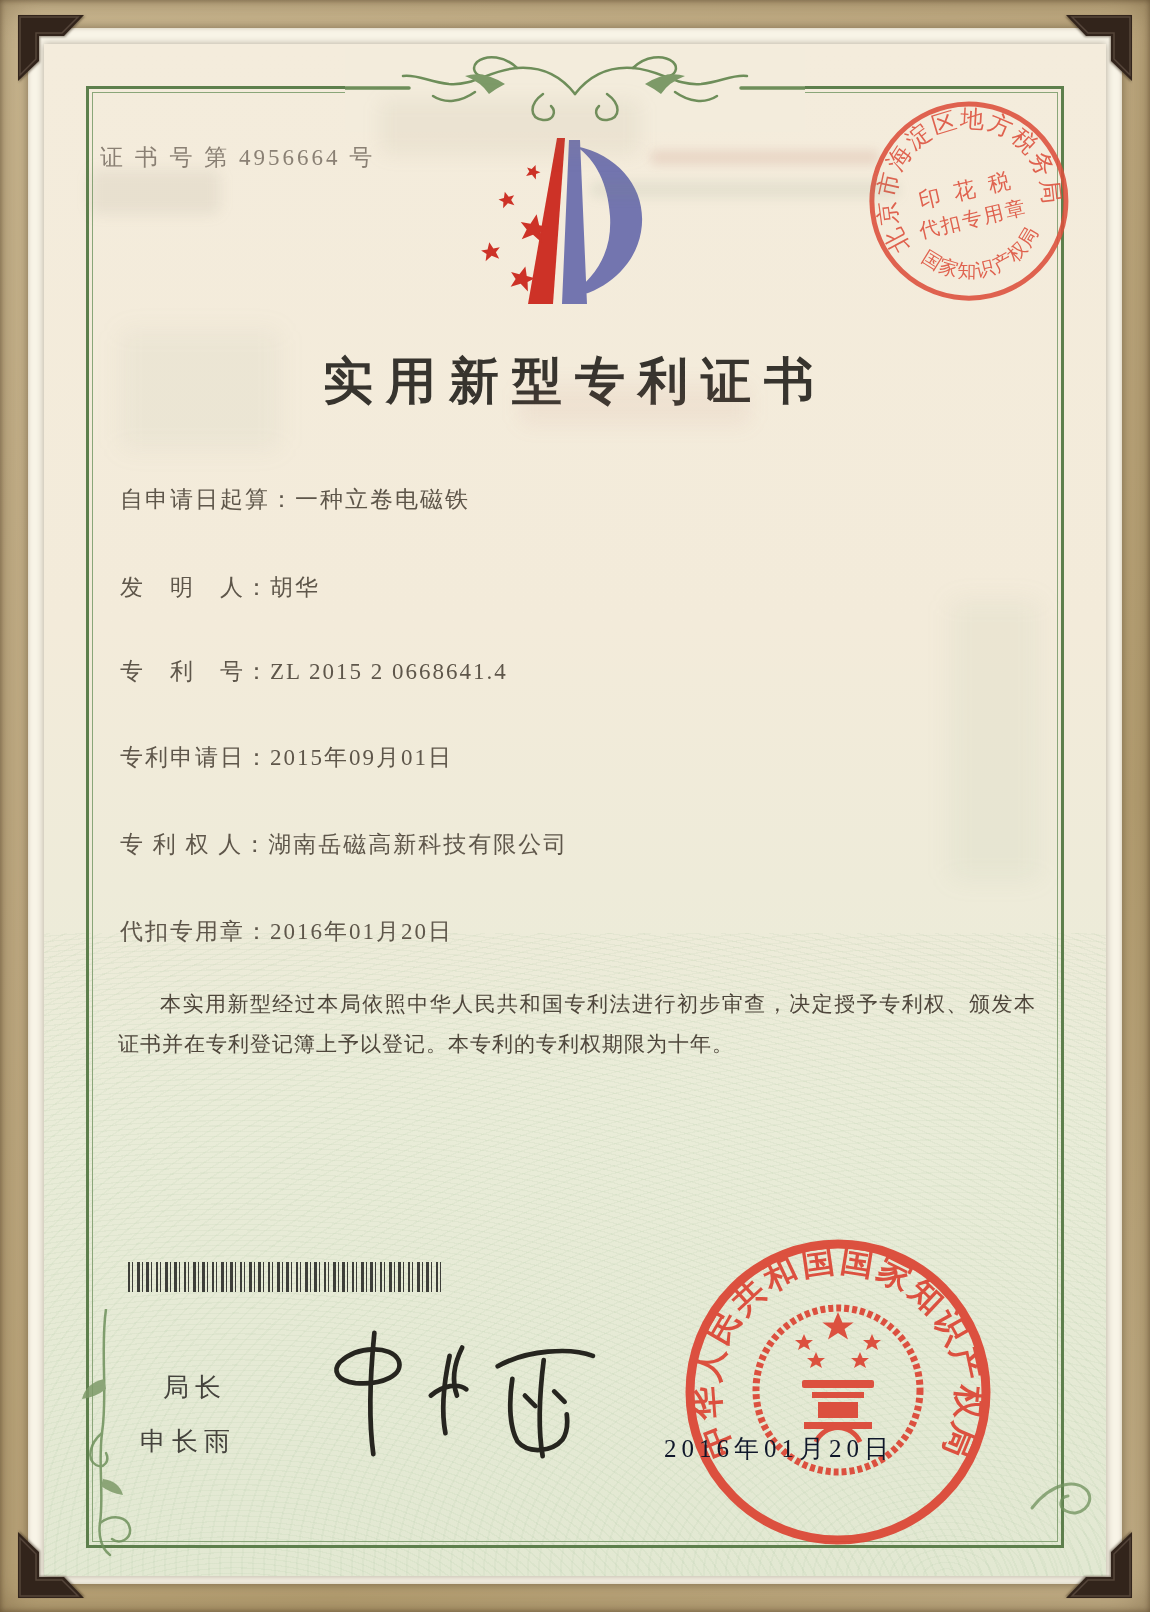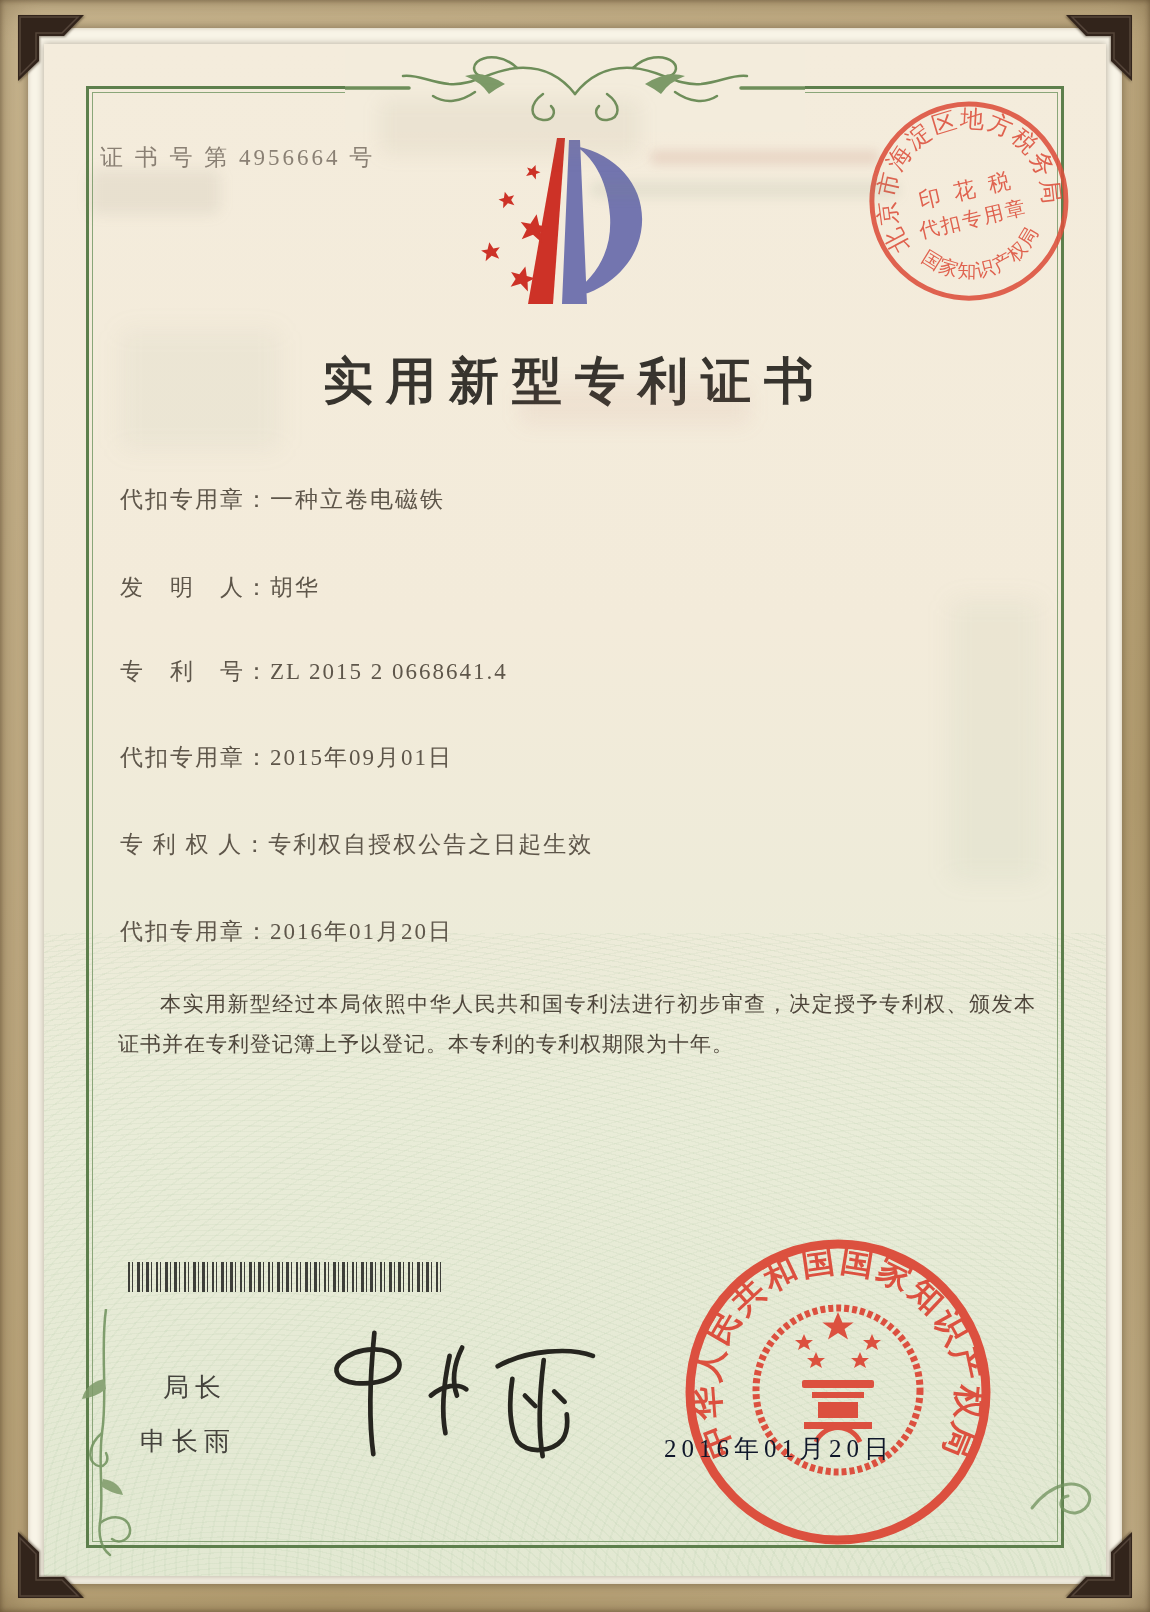--- a/index.html
+++ b/index.html
@@ -181,25 +181,25 @@
       <text font-size="19" letter-spacing="1" fill="#dd503c" font-family="Liberation Serif,serif">
         <textPath href="#stampBot">国家知识产权局</textPath>
       </text>
       <text x="107" y="103" text-anchor="middle" font-size="22" letter-spacing="4" fill="#dd503c" font-family="Liberation Serif,serif">印 花 税</text>
       <text x="107" y="132" text-anchor="middle" font-size="20" letter-spacing="2" fill="#dd503c" font-family="Liberation Serif,serif">代扣专用章</text>
     </svg>
   </div>
 
   <div class="title">实用新型专利证书</div>
 
-  <div class="field" style="top:440px">代扣专用章：一种立卷电磁铁</div>
+  <div class="field" style="top:440px">自申请日起算：一种立卷电磁铁</div>
   <div class="field" style="top:528px">发　明　人：胡华</div>
   <div class="field" style="top:612px">专　利　号：ZL 2015 2 0668641.4</div>
-  <div class="field" style="top:698px">代扣专用章：2015年09月01日</div>
-  <div class="field" style="top:785px">专 利 权 人：专利权自授权公告之日起生效</div>
+  <div class="field" style="top:698px">专利申请日：2015年09月01日</div>
+  <div class="field" style="top:785px">专 利 权 人：湖南岳磁高新科技有限公司</div>
   <div class="field" style="top:872px">代扣专用章：2016年01月20日</div>
 
   <div class="paras">
     <p>本实用新型经过本局依照中华人民共和国专利法进行初步审查，决定授予专利权、颁发本证书并在专利登记簿上予以登记。本专利的专利权期限为十年。</p>
   </div>
 
   <div class="barcode"></div>
 
   <div class="signer-title">局长</div>
   <div class="signer-name">申长雨</div>

